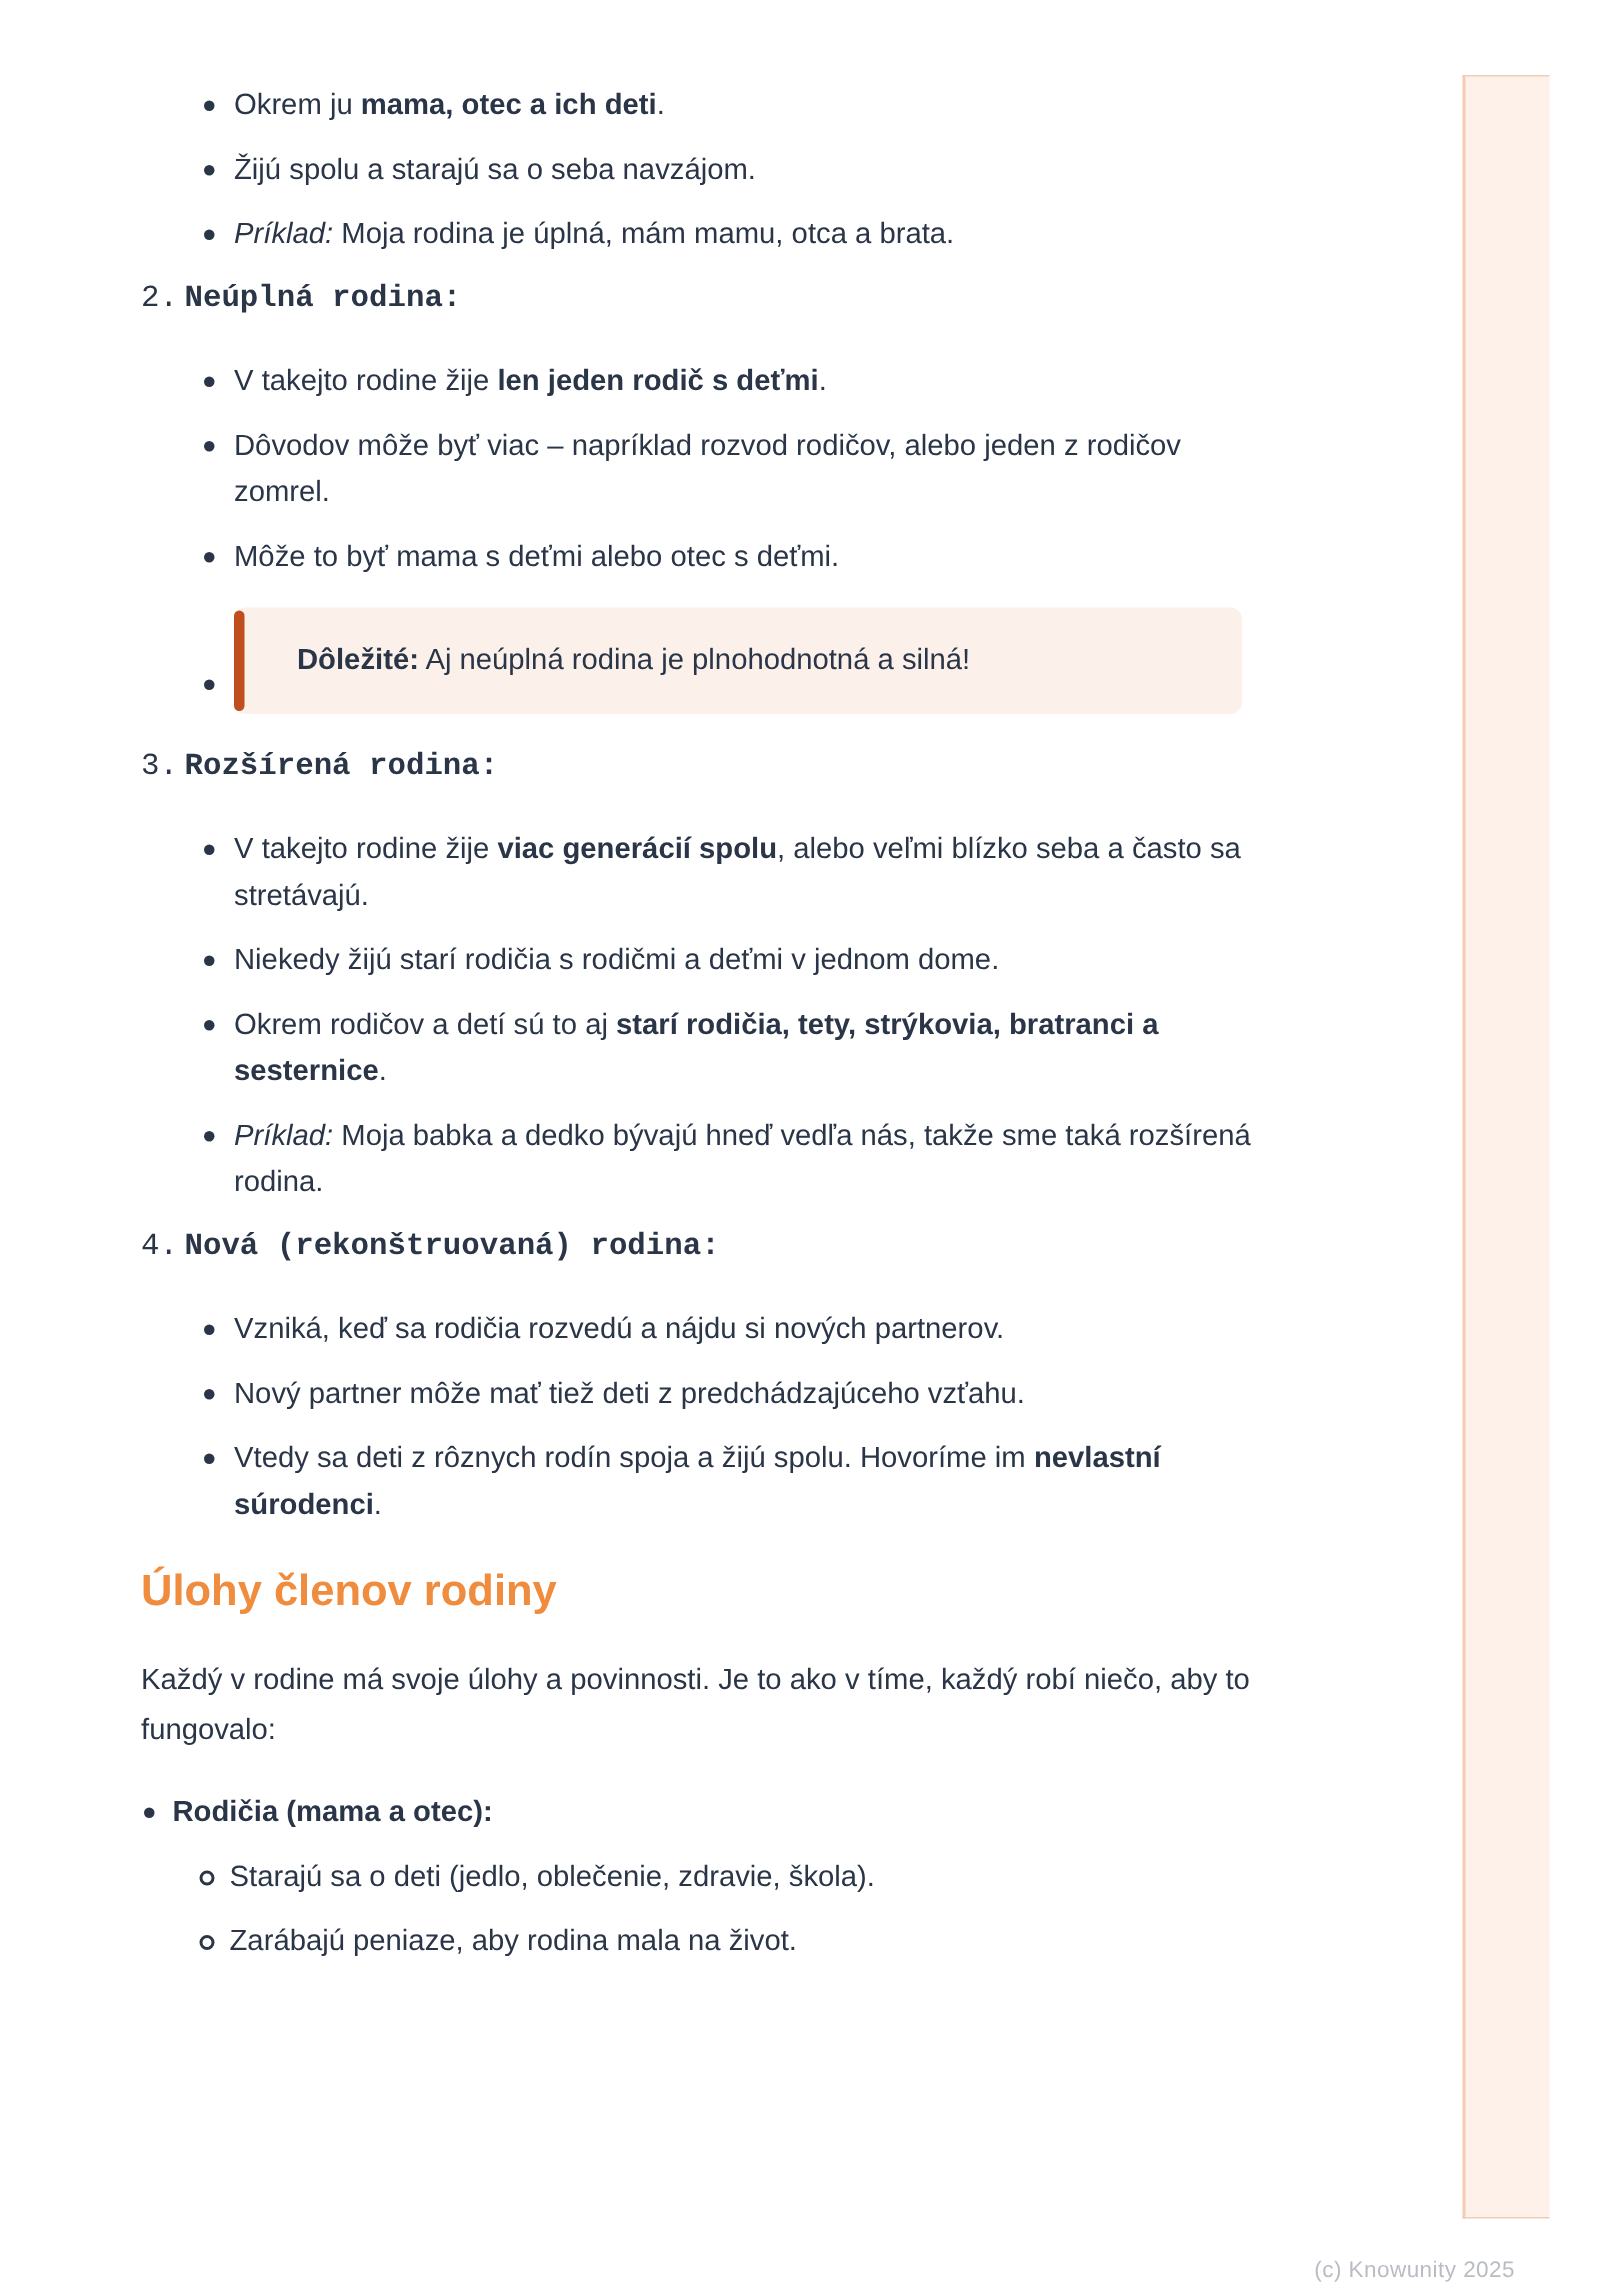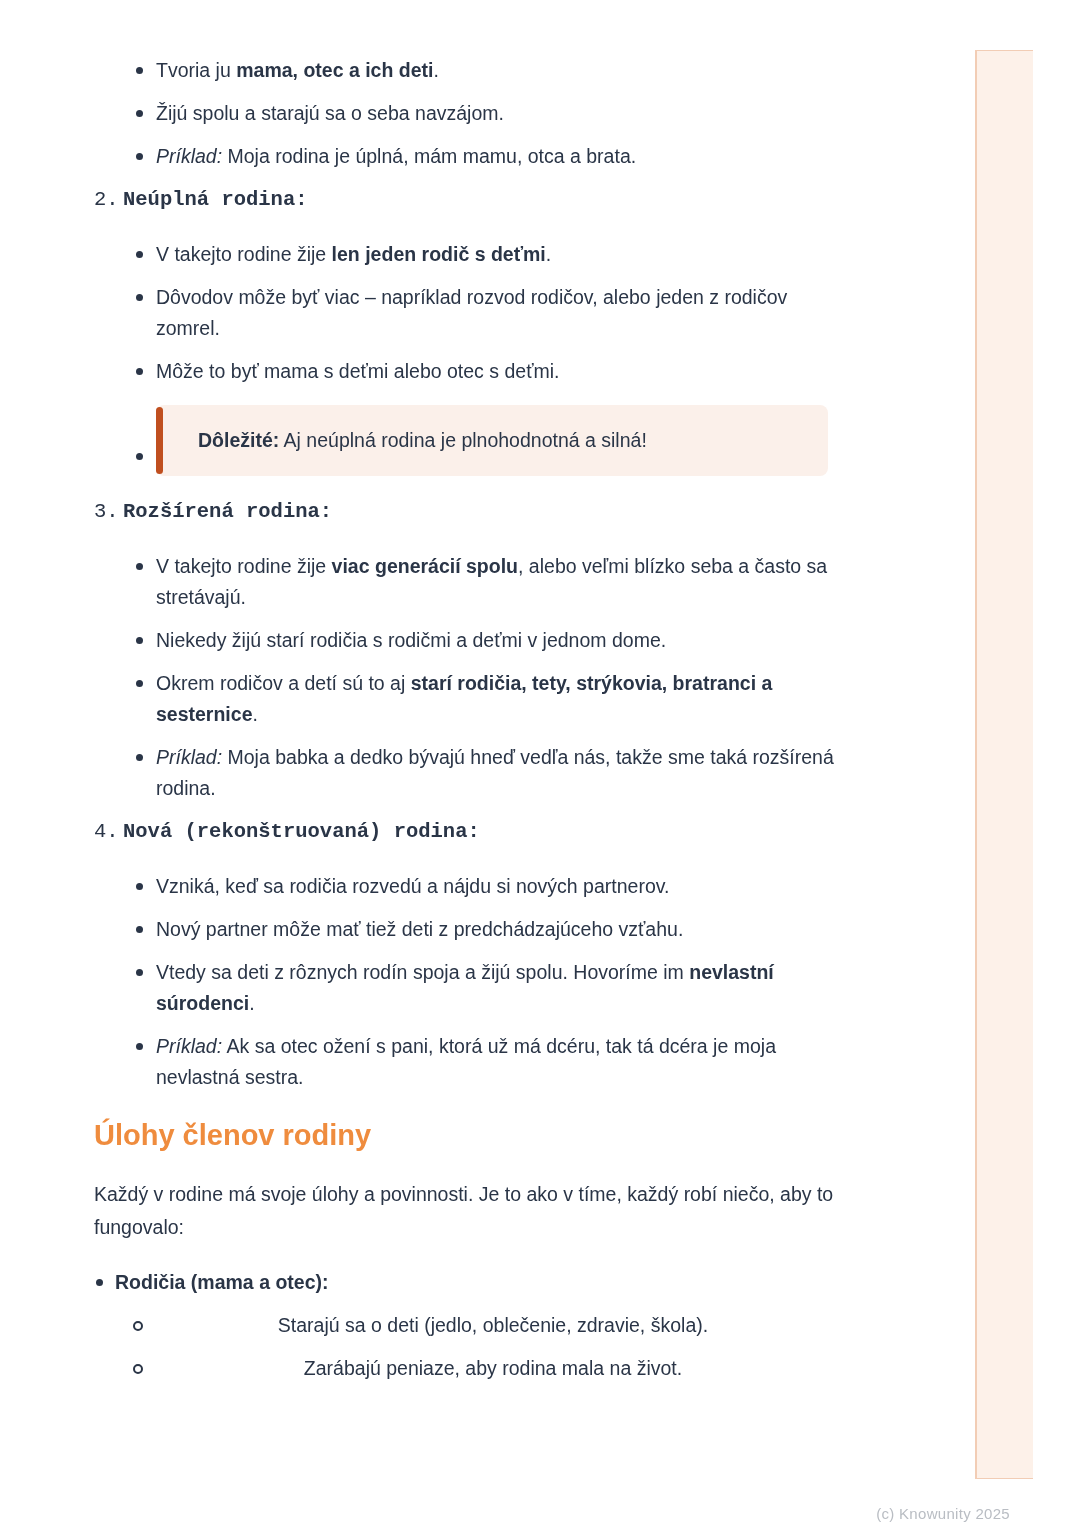--- a/index.html
+++ b/index.html
@@ -79,35 +79,35 @@
     border-radius:6px;background:var(--callout_bar);
   }
 
   
   h2.roles-heading{
     margin:23px 0 24px 0;padding:0;
     font-size:29px;line-height:38px;font-weight:700;
     color:var(--accent_orange);
   }
   p.roles-intro{margin:0 0 23px 0;line-height:33px;max-width:740px;}
-  .sublist{margin-top:4px;text-align:center;}
+  .sublist{margin-top:4px;}
 </style>
 </head>
 <body>
 
 <div class="page">
 
   <div class="stripe"></div>
   <div class="watermark">(c) Knowunity 2025</div>
 
   <div class="content">
 
     <div class="li l2">
       <span class="mk"></span>
-      <div class="txt"><span>Tvoria ju </span><b>mama, otec a ich deti</b><span>.</span></div>
+      <div class="txt"><span>Okrem ju </span><b>mama, otec a ich deti</b><span>.</span></div>
     </div>
     <div class="li l2">
       <span class="mk"></span>
       <div class="txt"><span>Žijú spolu a starajú sa o seba navzájom.</span></div>
     </div>
     <div class="li l2">
       <span class="mk"></span>
       <div class="txt"><i>Príklad:</i><span> Moja rodina je úplná, mám mamu, otca a brata.</span></div>
     </div>
 
@@ -162,24 +162,20 @@
       <div class="txt"><span>Vzniká, keď sa rodičia rozvedú a nájdu si nových partnerov.</span></div>
     </div>
     <div class="li l2">
       <span class="mk"></span>
       <div class="txt"><span>Nový partner môže mať tiež deti z predchádzajúceho vzťahu.</span></div>
     </div>
     <div class="li l2">
       <span class="mk"></span>
       <div class="txt"><span>Vtedy sa deti z rôznych rodín spoja a žijú spolu. Hovoríme im </span><b>nevlastní súrodenci</b><span>.</span></div>
     </div>
-    <div class="li l2">
-      <span class="mk"></span>
-      <div class="txt"><i>Príklad:</i><span> Ak sa otec ožení s pani, ktorá už má dcéru, tak tá dcéra je moja nevlastná sestra.</span></div>
-    </div>
 
     <h2 class="roles-heading">Úlohy členov rodiny</h2>
     <p class="roles-intro">Každý v rodine má svoje úlohy a povinnosti. Je to ako v tíme, každý robí niečo, aby to fungovalo:</p>
 
     <div class="li l1">
       <span class="mk"></span>
       <div class="txt"><b>Rodičia (mama a otec):</b></div>
     </div>
     <div class="sublist">
       <div class="li l3">

